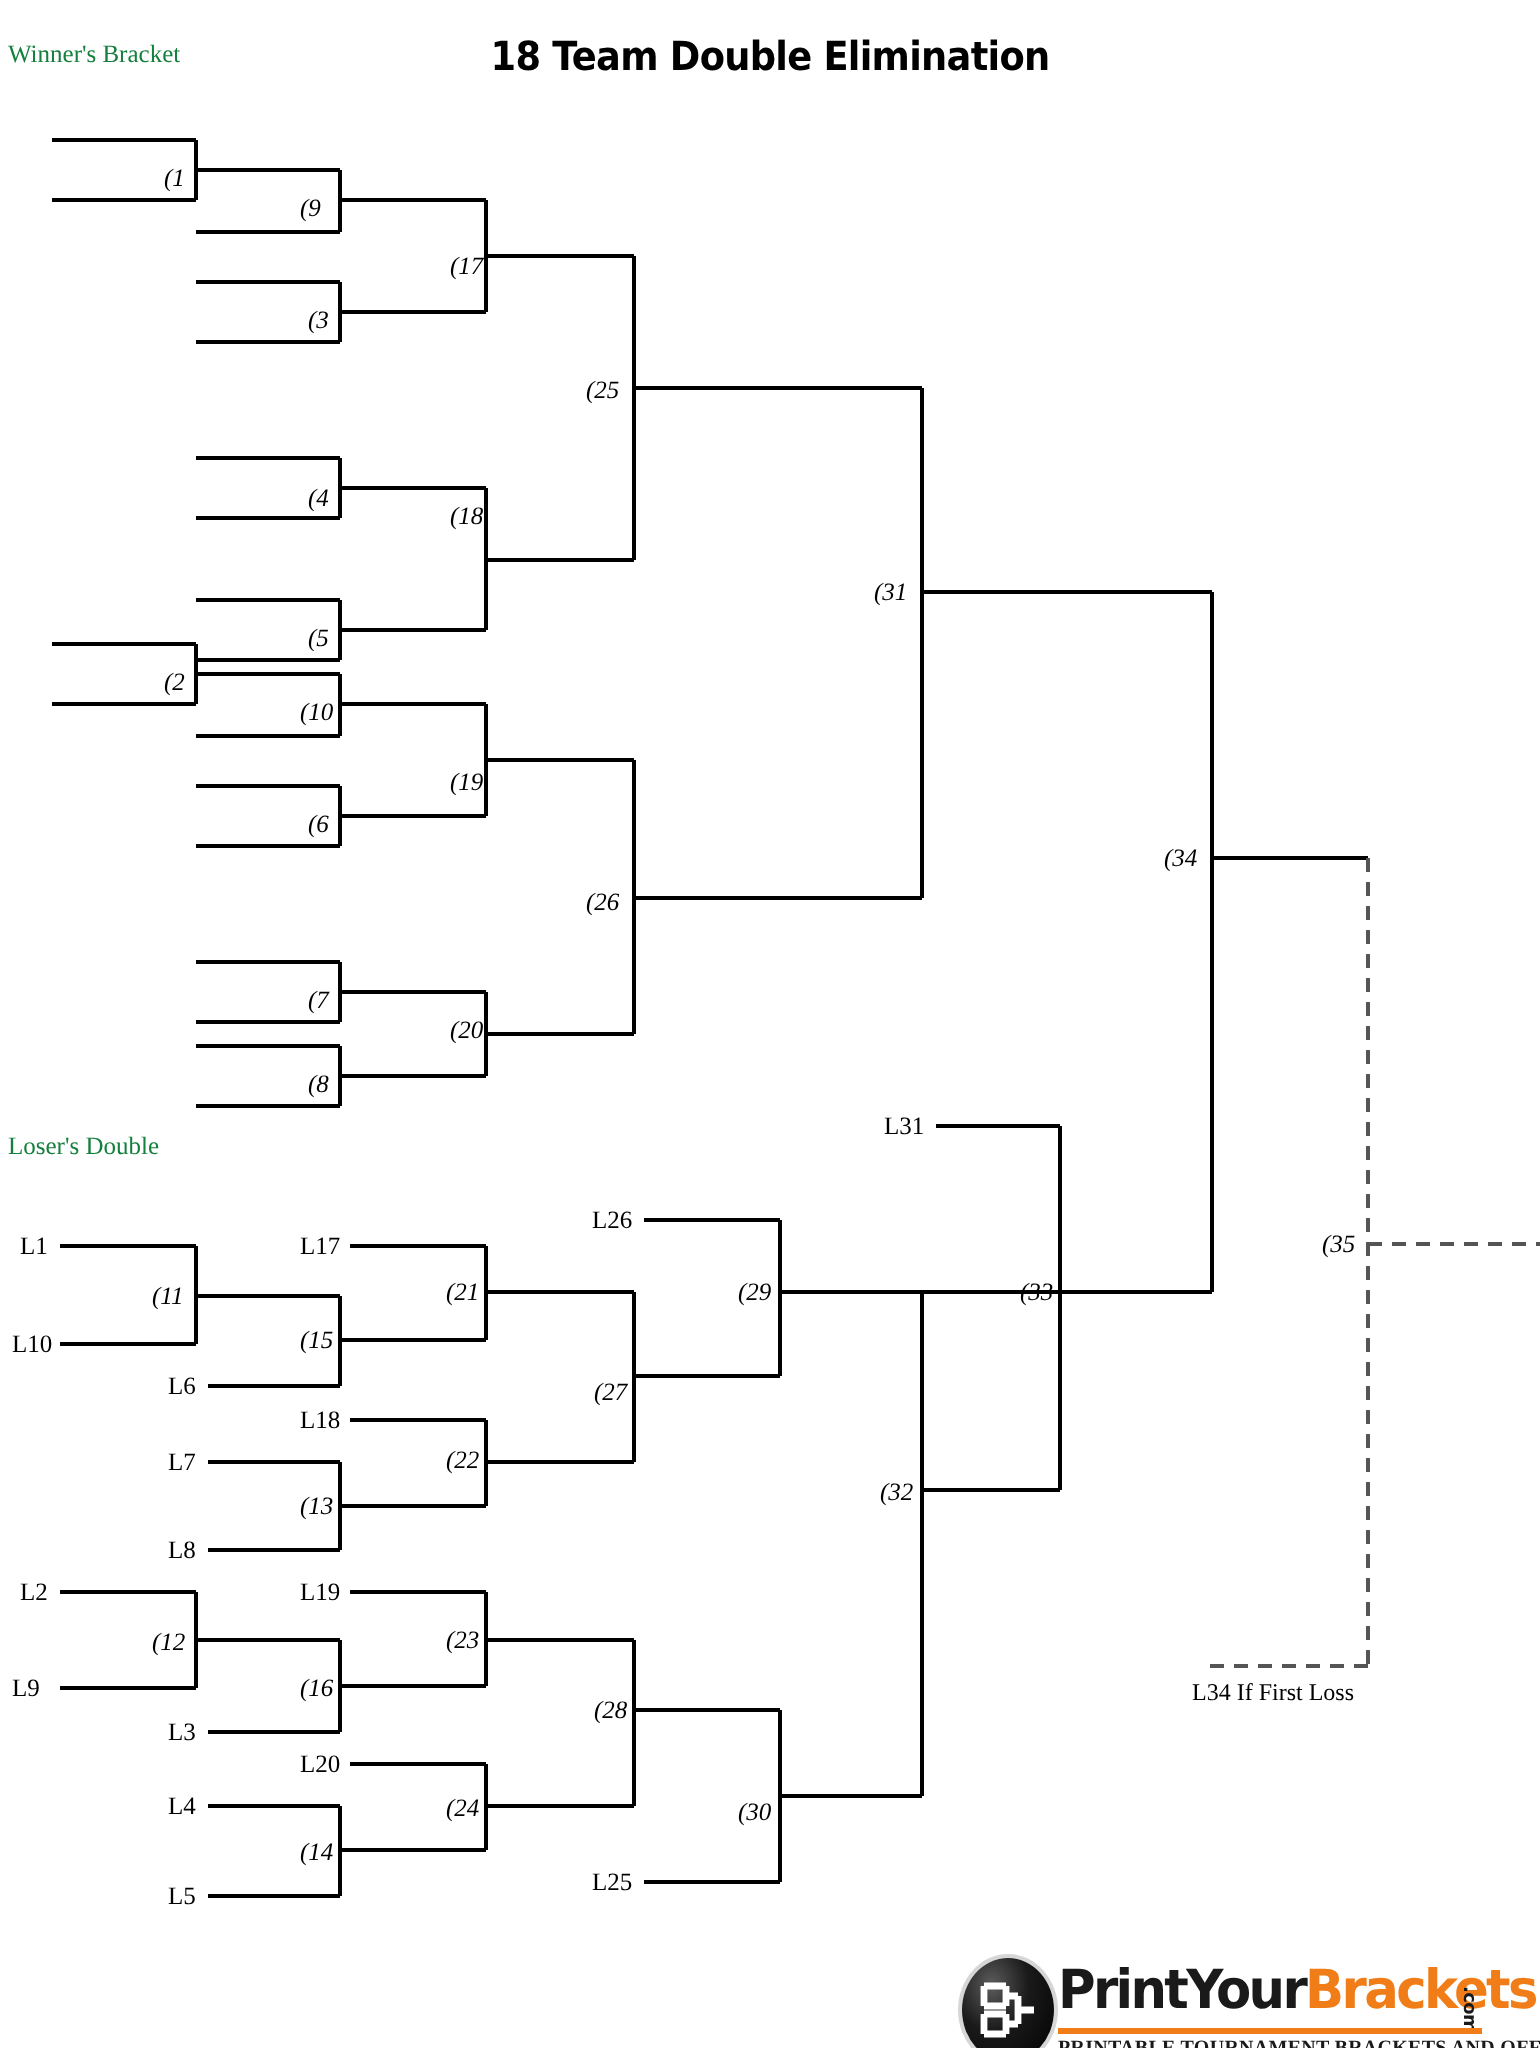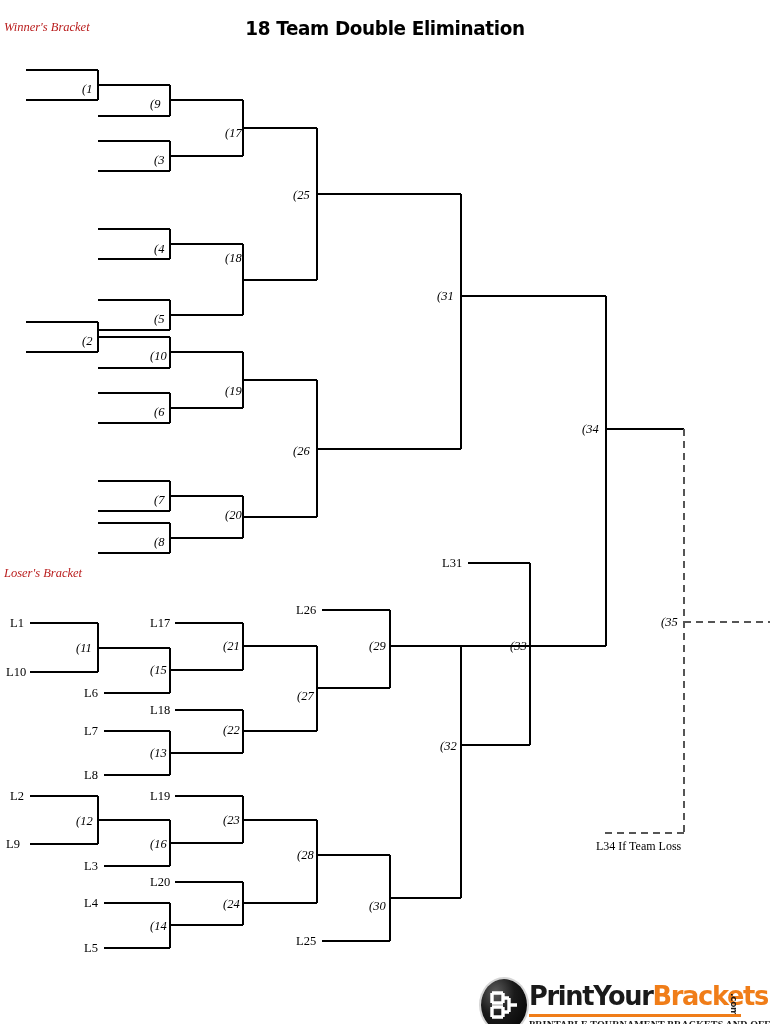--- a/index.html
+++ b/index.html
@@ -36,23 +36,22 @@
     font-weight: bold;
     font-size: 20px;
     letter-spacing: -0.4px;
     color: #000;
     transform: scaleX(0.92);
   }
   .sect-label {
     position: absolute;
     font-family: "Liberation Serif", serif;
     font-size: 12.5px;
-    color: #b91c1c;
-    white-space: nowrap;
-    font-style: italic;
+    color: #15803d;
+    white-space: nowrap;
   }
   .wb-label { left: 4px; top: 20px; }
   .lb-label { left: 4px; top: 566px; }
 
   .foot-note {
     position: absolute;
     left: 596px;
     top: 839px;
     font-family: "Liberation Serif", serif;
     font-size: 12px;
@@ -138,21 +137,21 @@
   .slot   { font-size: 12.5px; }
 </style>
 </head>
 <body>
 
 <div id="stage">
 
   <div class="ttl">18 Team Double Elimination</div>
 
   <div class="sect-label wb-label">Winner's Bracket</div>
-  <div class="sect-label lb-label">Loser's Bracket</div>
+  <div class="sect-label lb-label">Loser's Double</div>
 
   <svg id="bracket-svg" viewBox="0 0 770 1024">
     <g stroke="#000" stroke-width="2.2" fill="none" shape-rendering="crispEdges">
 
       <path d="M26,70 L98,70 M26,100 L98,100 M98,70 L98,100"></path>
 
       <path d="M98,85 L170,85 M98,116 L170,116 M170,85 L170,116"></path>
 
       <path d="M98,141 L170,141 M98,171 L170,171 M170,141 L170,171"></path>
 
@@ -285,21 +284,21 @@
       <text x="150" y="627">L17</text>
       <text x="150" y="714">L18</text>
       <text x="150" y="800">L19</text>
       <text x="150" y="886">L20</text>
       <text x="296" y="614">L26</text>
       <text x="296" y="945">L25</text>
       <text x="442" y="567">L31</text>
     </g>
   </svg>
 
-  <div class="foot-note">L34 If Team Loss</div>
+  <div class="foot-note">L34 If First Loss</div>
 
   <div id="logo">
     <div class="logo-mark">
       <svg width="46" height="52" viewBox="0 0 46 52">
         <g stroke="#ffffff" stroke-width="3.4" fill="none">
           <path d="M11,14 L22,14 M11,14 L11,24 M11,24 L22,24"></path>
           <path d="M11,28 L22,28 M11,38 L22,38 M11,28 L11,38"></path>
           <path d="M22,14 L22,24 M22,28 L22,38"></path>
           <path d="M22,19 L28,19 M22,33 L28,33 M28,19 L28,33 M28,26 L36,26"></path>
         </g>

